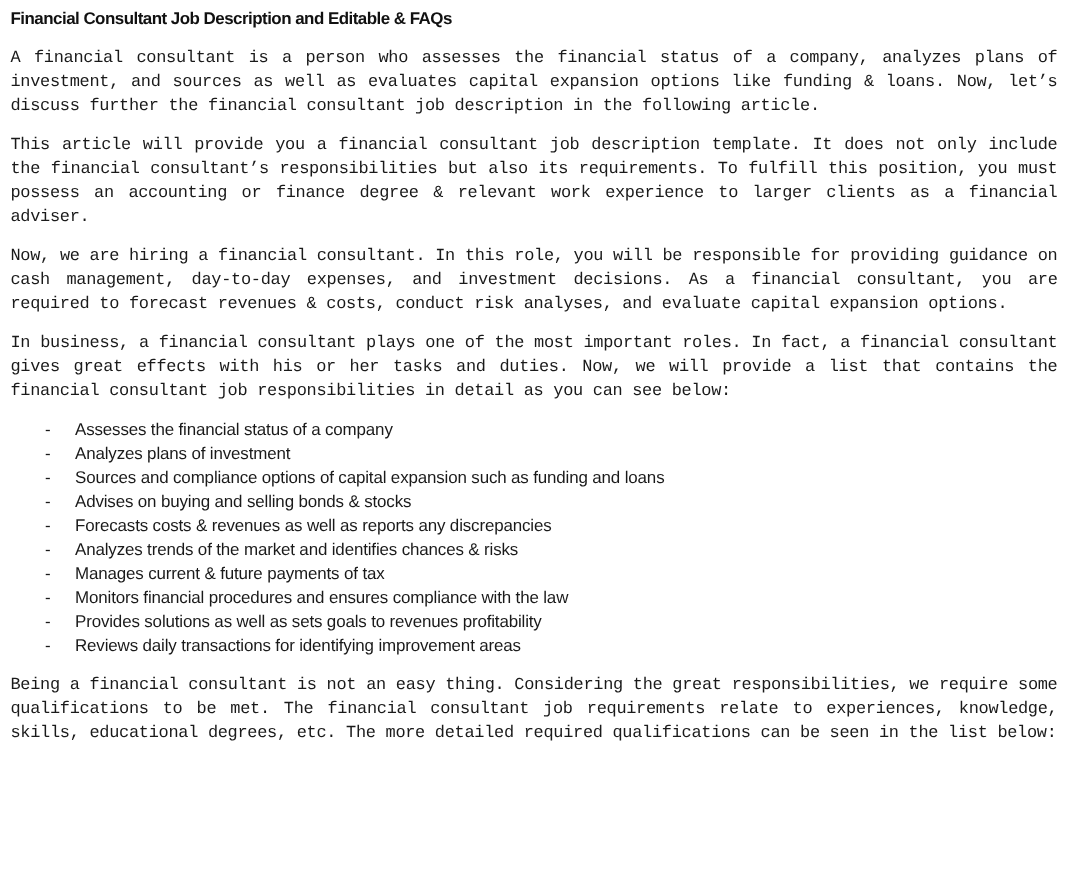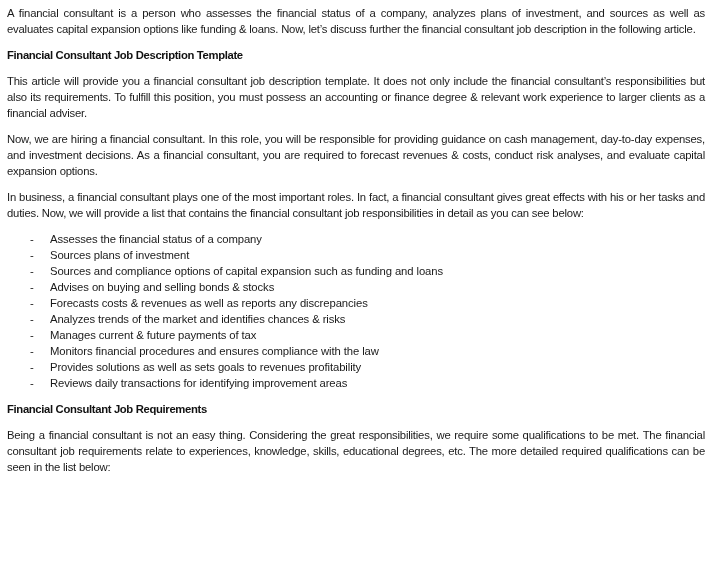--- a/index.html
+++ b/index.html
@@ -27,20 +27,21 @@
       margin: 0 0 10px 0;
       color: #111;
     }
     .para {
       font-size: 11.3px;
       letter-spacing: -0.2px;
       line-height: 16px;
       text-align: justify;
       margin: 0 0 10px 0;
       color: #1a1a1a;
+      font-family: Liberation Mono, monospace;
     }
     .list {
       list-style: none;
       margin: 0 0 10px 0;
       padding: 0;
     }
     .list-item {
       display: flex;
       font-size: 11.3px;
       line-height: 16px;
@@ -53,38 +54,38 @@
       flex: 0 0 auto;
     }
     .item-text {
       flex: 1 1 auto;
     }
   </style>
 </head>
 <body>
 
 <div class="doc">
+  <h1 class="heading">Financial Consultant Job Description and Editable &amp; FAQs</h1>
   <p class="para">A financial consultant is a person who assesses the financial status of a company, analyzes plans of investment, and sources as well as evaluates capital expansion options like funding &amp; loans. Now, let’s discuss further the financial consultant job description in the following article.</p>
 
   <section>
-    <h2 class="heading">Financial Consultant Job Description Template</h2>
     <p class="para">This article will provide you a financial consultant job description template. It does not only include the financial consultant’s responsibilities but also its requirements. To fulfill this position, you must possess an accounting or finance degree &amp; relevant work experience to larger clients as a financial adviser.</p>
     <p class="para">Now, we are hiring a financial consultant. In this role, you will be responsible for providing guidance on cash management, day-to-day expenses, and investment decisions. As a financial consultant, you are required to forecast revenues &amp; costs, conduct risk analyses, and evaluate capital expansion options.</p>
   </section>
 
   <section>
     <p class="para">In business, a financial consultant plays one of the most important roles. In fact, a financial consultant gives great effects with his or her tasks and duties. Now, we will provide a list that contains the financial consultant job responsibilities in detail as you can see below:</p>
     <ul class="list">
       <li class="list-item">
           <span class="dash">-</span>
           <span class="item-text">Assesses the financial status of a company</span>
         </li>
       <li class="list-item">
           <span class="dash">-</span>
-          <span class="item-text">Sources plans of investment</span>
+          <span class="item-text">Analyzes plans of investment</span>
         </li>
       <li class="list-item">
           <span class="dash">-</span>
           <span class="item-text">Sources and compliance options of capital expansion such as funding and loans</span>
         </li>
       <li class="list-item">
           <span class="dash">-</span>
           <span class="item-text">Advises on buying and selling bonds &amp; stocks</span>
         </li>
       <li class="list-item">
@@ -108,16 +109,15 @@
           <span class="item-text">Provides solutions as well as sets goals to revenues profitability</span>
         </li>
       <li class="list-item">
           <span class="dash">-</span>
           <span class="item-text">Reviews daily transactions for identifying improvement areas</span>
         </li>
     </ul>
   </section>
 
   <section>
-    <h2 class="heading">Financial Consultant Job Requirements</h2>
     <p class="para">Being a financial consultant is not an easy thing. Considering the great responsibilities, we require some qualifications to be met. The financial consultant job requirements relate to experiences, knowledge, skills, educational degrees, etc. The more detailed required qualifications can be seen in the list below:</p>
   </section>
 </div>
 
 </body></html>

